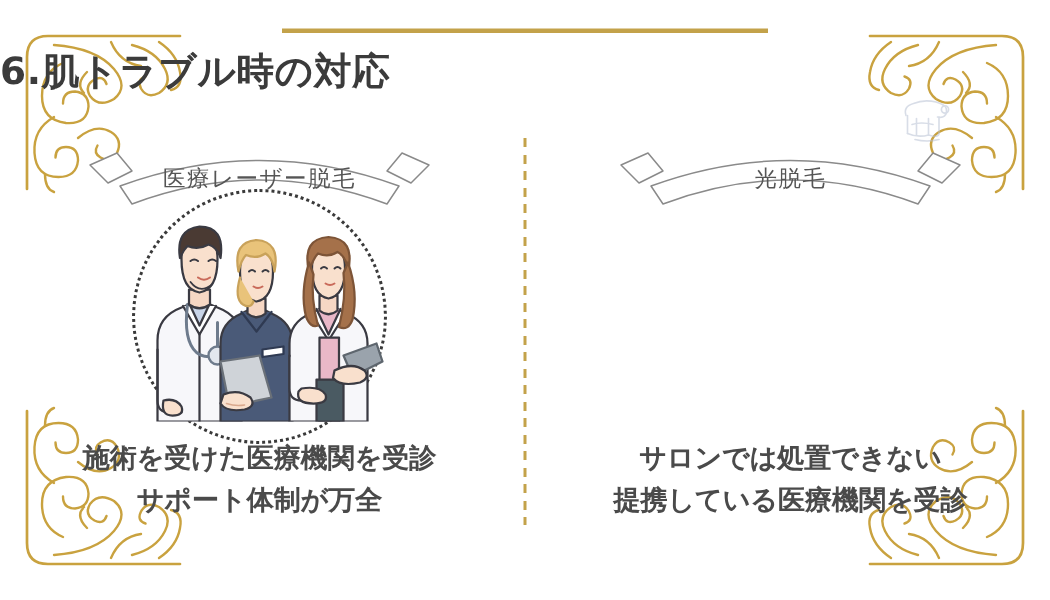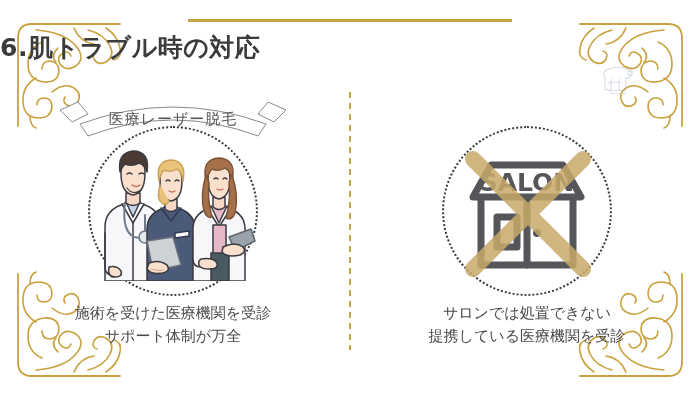--- a/index.html
+++ b/index.html
@@ -136,22 +136,23 @@
   .art svg { display:block; width:100%; height:100%; }
 
   
   .caption {
     position: absolute;
     left: 0;
     bottom: 6px;
     width: 100%;
     text-align: center;
     color: #4a4a4a;
-    font-size: 15px;
+    font-size: 18px;
     line-height: 1.55;
+    font-weight: bold;
   }
   .caption .line { display: block; white-space: nowrap; }
 </style>
 </head>
 <body>
 
 <div id="slide">
 
   <div class="corner corner-tl">
     <svg viewBox="0 0 122 122" fill="none" stroke="#c9a23f" stroke-width="1.6" stroke-linecap="round">
@@ -311,43 +312,29 @@
     </div>
 
     <div class="caption">
       <span class="line">施術を受けた医療機関を受診</span>
       <span class="line">サポート体制が万全</span>
     </div>
   </div>
 
   <div class="panel panel-right">
 
-
-    <div class="circle-wrap">
-      <div class="dotted-circle"></div>
-      <div class="art">
-        <svg viewBox="0 0 168 140">
-
-          <g fill="none" stroke="#55565a" stroke-width="7" stroke-linejoin="round" stroke-linecap="round">
-            <path d="M30 56 L48 24 L120 24 L138 56 Z"></path>
-            <path d="M38 58 L38 124 L130 124 L130 58"></path>
-            <path d="M84 60 L84 124"></path>
-            <path d="M54 76 L74 76 L74 106 L54 106 Z"></path>
-          </g>
-          <circle cx="94" cy="92" r="4" fill="#55565a"></circle>
-
-          <text x="84" y="50" text-anchor="middle" font-family="'DejaVu Sans','Liberation Sans',sans-serif" font-size="25" font-weight="700" fill="#55565a">SALON</text>
-
-          <g stroke="#c8a96a" stroke-width="16" stroke-linecap="round" opacity="0.85">
-            <line x1="30" y1="18" x2="140" y2="128"></line>
-            <line x1="140" y1="18" x2="30" y2="128"></line>
-          </g>
-        </svg>
-      </div>
-    </div>
+    <div class="ribbon">
+      <svg viewBox="0 0 230 52" fill="#ffffff" stroke="#8a8a8a" stroke-width="1" stroke-linejoin="round">
+        <path d="M2 22 L20 14 L30 26 L14 34 Z"></path>
+        <path d="M228 22 L210 14 L200 26 L216 34 Z"></path>
+        <path d="M22 36 Q115 2 208 36 L200 48 Q115 16 30 48 Z"></path>
+      </svg>
+      <div class="ribbon-label">光脱毛</div>
+    </div>
+
 
     <div class="caption">
       <span class="line">サロンでは処置できない</span>
       <span class="line">提携している医療機関を受診</span>
     </div>
   </div>
 
 </div>
 
 </body></html>

